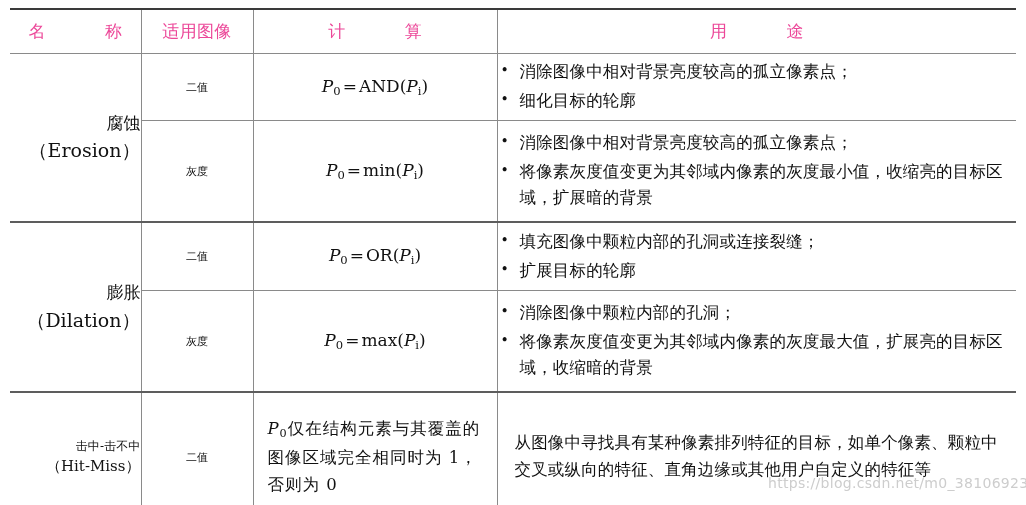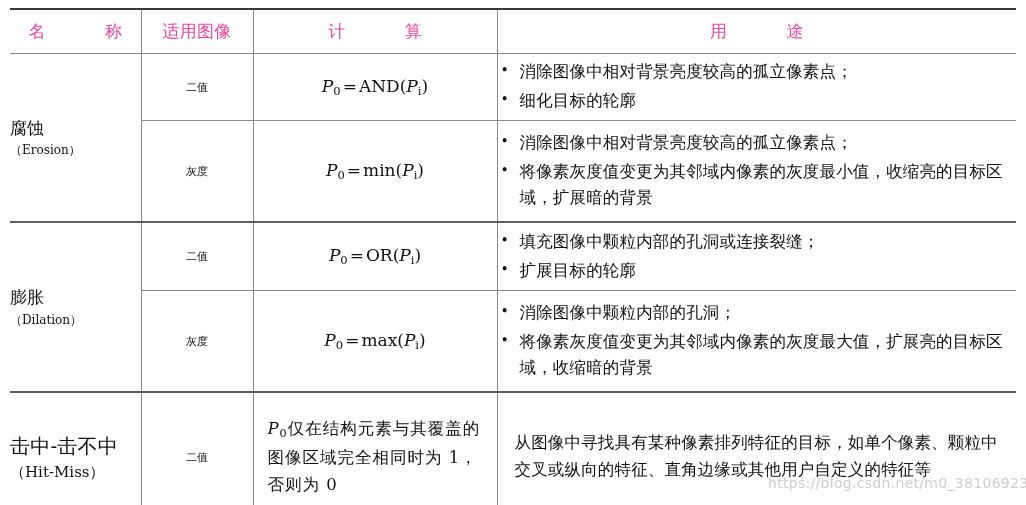--- a/index.html
+++ b/index.html
@@ -59,28 +59,28 @@
     text-indent: 0;
   }
 
   
   col.c-name { width: 131px; }
   col.c-img  { width: 112px; }
   col.c-calc { width: 244px; }
   col.c-use  { width: 519px; }
 
   td.name-cell {
-    text-align: left;
+    text-align: right;
     font-size: 17px;
     line-height: 1.5;
     color: #111;
   }
   td.name-cell .cn { display: block; }
-  td.name-cell .en { display: block; font-size: 12px; }
-  td.name-cell.compact .cn { font-size: 20px; letter-spacing: 0.01em; }
+  td.name-cell .en { display: block; font-size: 19px; }
+  td.name-cell.compact .cn { font-size: 12px; letter-spacing: 0.01em; }
   td.name-cell.compact .en { font-size: 15px; }
 
   td.img-cell {
     text-align: center;
     font-size: 11px;
     color: #111;
   }
 
   td.calc-cell {
     text-align: center;

